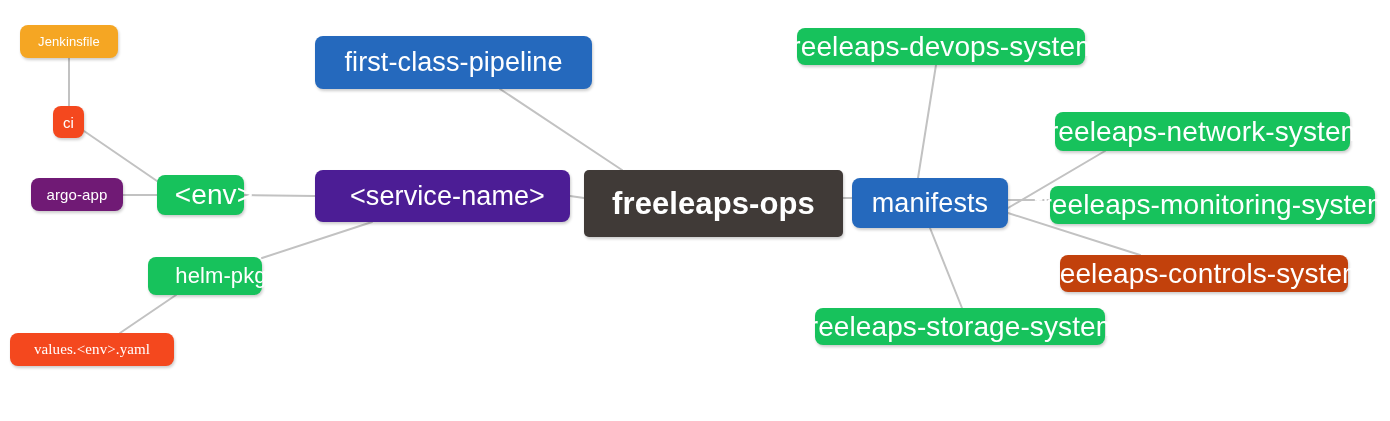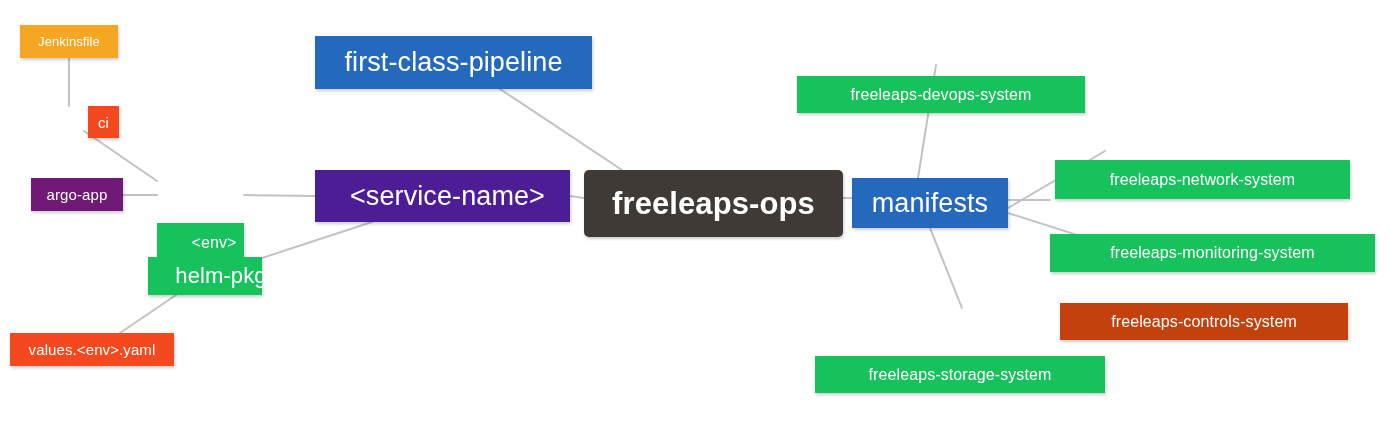--- a/index.html
+++ b/index.html
@@ -30,34 +30,34 @@
     fill: none;
     stroke-linecap: round;
   }
   .node {
     position: absolute;
     box-sizing: border-box;
     display: flex;
     align-items: center;
     justify-content: center;
     color: #ffffff;
-    border-radius: 0;
+    border-radius: 8px;
     white-space: nowrap;
     box-shadow: 1px 2px 3px rgba(0,0,0,0.20);
     letter-spacing: 0.1px;
     line-height: 1;
     user-select: none;
   }
   .node.root {
     border-radius: 5px;
   }
   .lvl-root   { font-size: 31px; }
   .lvl-big    { font-size: 27px; }
   .lvl-mid    { font-size: 22px; }
-  .lvl-small  { font-size: 16px; margin-top: 48px; }
+  .lvl-small  { font-size: 28px; }
   .lvl-tiny   { font-size: 15px; }
   .lvl-xtiny  { font-size: 13px; }
 </style>
 </head>
 <body>
 
 <div id="canvas">
   <svg id="edge-layer" viewBox="0 0 1390 421">
       <line class="edge" x1="69" y1="58" x2="69" y2="106" stroke="#c2c2c2"></line>
       <line class="edge" x1="84" y1="131" x2="157" y2="181" stroke="#c2c2c2"></line>
@@ -69,25 +69,25 @@
       <line class="edge" x1="500" y1="89" x2="622" y2="170" stroke="#c2c2c2"></line>
       <line class="edge" x1="843" y1="198" x2="852" y2="198" stroke="#c2c2c2"></line>
       <line class="edge" x1="918" y1="178" x2="936" y2="65" stroke="#c2c2c2"></line>
       <line class="edge" x1="1008" y1="208" x2="1105" y2="151" stroke="#c2c2c2"></line>
       <line class="edge" x1="1008" y1="200" x2="1050" y2="200" stroke="#c2c2c2"></line>
       <line class="edge" x1="1008" y1="213" x2="1140" y2="255" stroke="#c2c2c2"></line>
       <line class="edge" x1="930" y1="228" x2="962" y2="308" stroke="#c2c2c2"></line>
     </svg>
   <div id="node-layer">
       <div class="node lvl-xtiny" style="left: 20px; top: 25px; width: 98px; height: 33px; background: rgb(245, 166, 35);">Jenkinsfile</div>
-      <div class="node lvl-tiny" style="left: 53px; top: 106px; width: 31px; height: 32px; background: rgb(244, 72, 30); margin-left: 35px;">ci</div>
+      <div class="node lvl-tiny" style="left: 53px; top: 106px; width: 31px; height: 32px; background: rgb(244, 72, 30);">ci</div>
       <div class="node lvl-tiny" style="left: 31px; top: 178px; width: 92px; height: 33px; background: #701a75;">argo-app</div>
       <div class="node lvl-small" style="left: 157px; top: 175px; width: 87px; height: 40px; background: rgb(23, 194, 92); padding-left: 27px;">&lt;env&gt;</div>
       <div class="node lvl-mid" style="left: 148px; top: 257px; width: 114px; height: 38px; background: rgb(23, 194, 92); padding-left: 32px;">helm-pkg</div>
-      <div class="node lvl-tiny" style="left: 10px; top: 333px; width: 164px; height: 33px; background: rgb(244, 72, 30);">values.&lt;env&gt;.yaml</div>
+      <div class="node lvl-tiny" style="left: 10px; top: 333px; width: 164px; height: 33px; background: rgb(244, 72, 30); font-family: Liberation Serif, serif;">values.&lt;env&gt;.yaml</div>
       <div class="node lvl-big" style="left: 315px; top: 170px; width: 255px; height: 52px; background: #4c1d95; padding-left: 10px;">&lt;service-name&gt;</div>
       <div class="node lvl-big" style="left: 315px; top: 36px; width: 277px; height: 53px; background: rgb(37, 105, 189);">first-class-pipeline</div>
       <div class="node lvl-root root" style="left: 584px; top: 170px; width: 259px; height: 67px; background: rgb(64, 58, 55); font-weight: bold;">freeleaps-ops</div>
       <div class="node lvl-big" style="left: 852px; top: 178px; width: 156px; height: 50px; background: rgb(37, 105, 189);">manifests</div>
       <div class="node lvl-small" style="left: 797px; top: 28px; width: 288px; height: 37px; background: rgb(23, 194, 92);">freeleaps-devops-system</div>
       <div class="node lvl-small" style="left: 1055px; top: 112px; width: 295px; height: 39px; background: rgb(23, 194, 92);">freeleaps-network-system</div>
       <div class="node lvl-small" style="left: 1050px; top: 186px; width: 325px; height: 38px; background: rgb(23, 194, 92);">freeleaps-monitoring-system</div>
       <div class="node lvl-small" style="left: 1060px; top: 255px; width: 288px; height: 37px; background: #c2410c;">freeleaps-controls-system</div>
       <div class="node lvl-small" style="left: 815px; top: 308px; width: 290px; height: 37px; background: rgb(23, 194, 92);">freeleaps-storage-system</div>
     </div>

